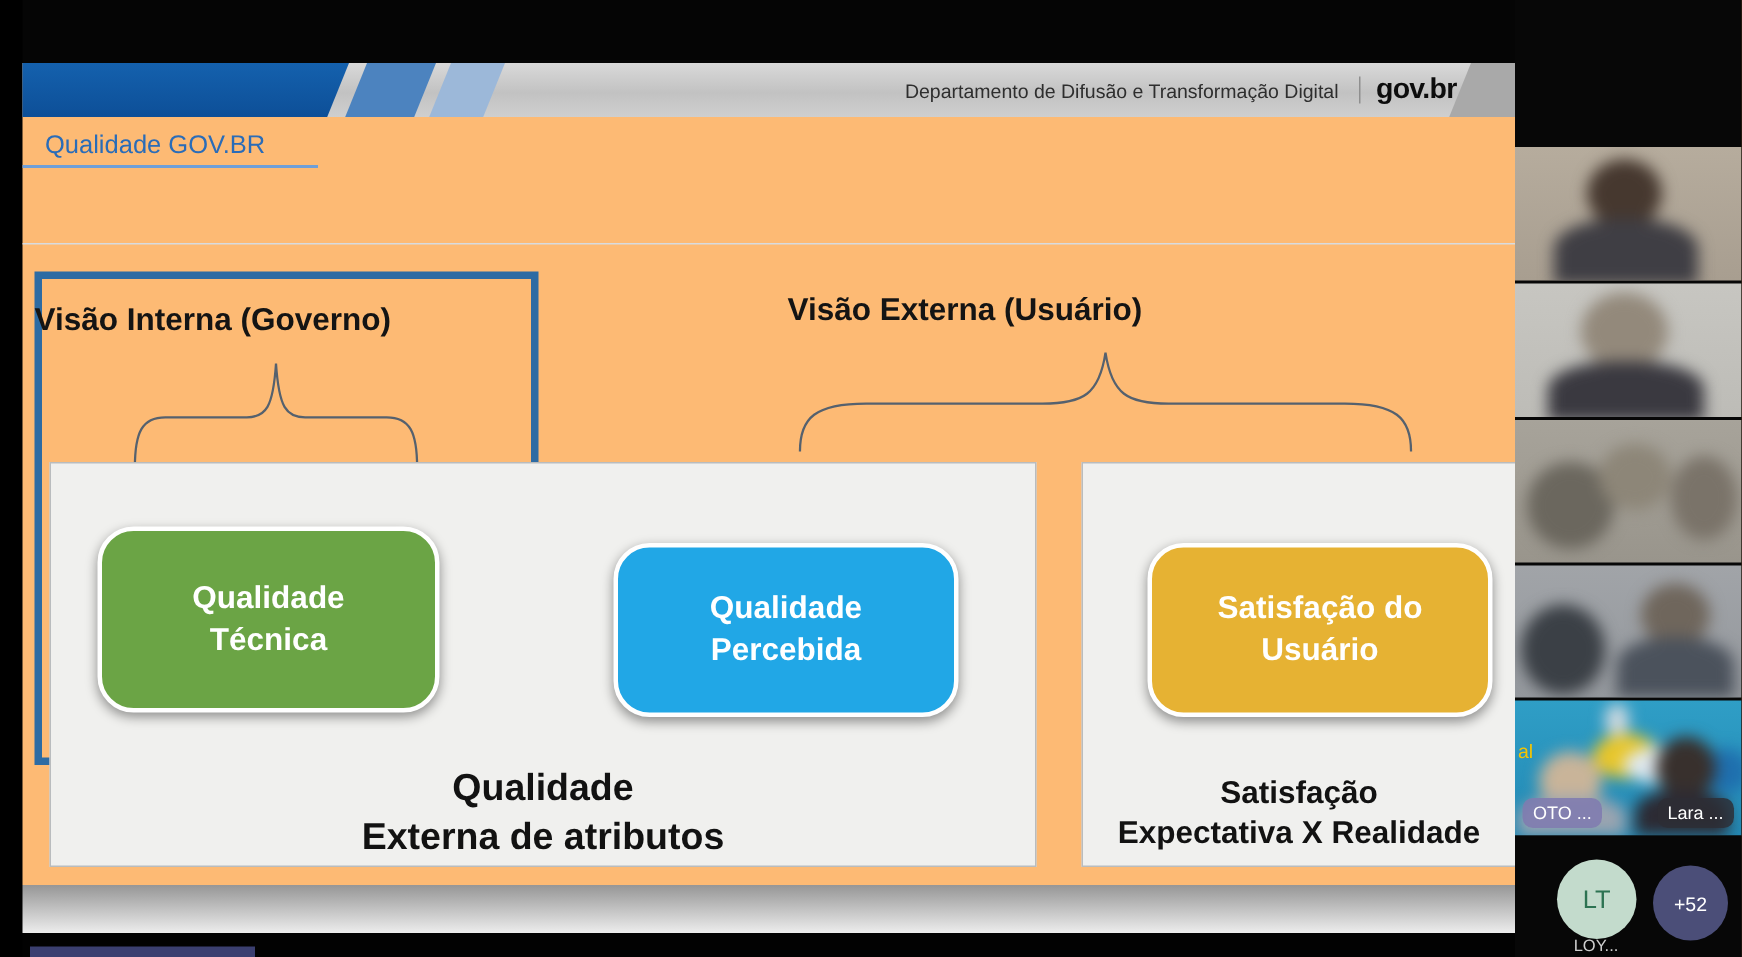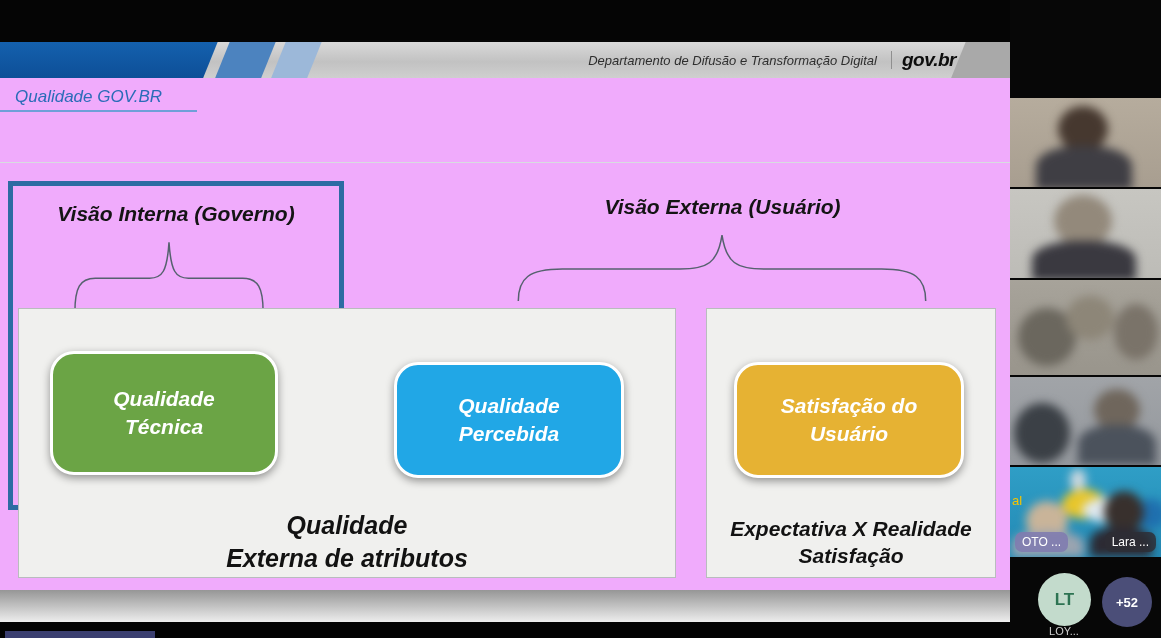--- a/index.html
+++ b/index.html
@@ -1,46 +1,46 @@
 <!DOCTYPE html>
 <html><head>
 <meta charset="utf-8">
 <style>
   * { margin:0; padding:0; box-sizing:border-box; }
   html,body { width:1161px; height:638px; background:#000; overflow:hidden;
               font-family:"Liberation Sans", sans-serif; }
   #screen { position:relative; width:1161px; height:638px; background:#000; }
 
   
-  #main { position:absolute; left:0; top:0; width:1010px; height:638px; background:#000;font-style:italic; }
+  #main { position:absolute; left:15px; top:0; width:1010px; height:638px; background:#000; }
   .top-black { position:absolute; left:0; top:0; width:1010px; height:42px; background:#050505; }
 
   .header-bar { position:absolute; left:0; top:42px; width:1010px; height:36px;
                 background:linear-gradient(#d9d9d9,#c2c2c2 55%,#cfcfcf); overflow:hidden;
                 display:flex; align-items:center; justify-content:flex-end; }
   .stripe { position:absolute; top:-4px; height:46px; transform:skewX(-22deg); }
   .s1 { left:-60px; width:270px; background:linear-gradient(#1563b0,#0c4c94); }
   .s2 { left:222px; width:46px; background:#4c83bf; }
   .s3 { left:278px; width:36px; background:#9cb8d9; }
   .s4 { right:-18px; width:70px; background:#a9a9a9; }
   .header-text { position:relative; font-size:13px; color:#2e2e2e; padding-right:4px; }
   .header-sep { position:relative; width:1px; height:18px; background:#8f8f8f; margin:0 10px; }
   .header-logo { position:relative; font-size:19px; font-weight:bold; color:#0d0d0d;
                  letter-spacing:-0.5px; margin-right:54px; }
 
-  .slide { position:absolute; left:0; top:78px; width:1010px; height:512px; background:#f0abfc; }
+  .slide { position:absolute; left:0; top:78px; width:1010px; height:512px; background:#fdba74; }
   .breadcrumb { position:absolute; left:15px; top:9px; font-size:17px; color:#2a6cb8; }
   .breadcrumb-underline { position:absolute; left:0; top:32px; width:197px; height:2px; background:#6f9fd8; }
   .slide-title { position:absolute; left:13px; top:41px; font-size:29px; font-weight:bold;
                  color:#57585b; letter-spacing:0.5px; }
   .title-rule { position:absolute; left:0; top:84px; width:1010px; height:1px; background:#d8dce0; }
 
   .highlight-box { position:absolute; left:8px; top:103px; width:336px; height:329px;
                    border:5px solid #2d6ba3; background:transparent; }
-  .group-label { position:absolute; font-size:21px; font-weight:bold; color:#141414; text-align:center; }
+  .group-label { position:absolute; font-size:21px; font-weight:bold; color:#141414; text-align:left; }
   .g-int { left:8px; width:336px; top:124px; }
   .g-ext { left:510px; width:425px; top:117px; }
   .brace { position:absolute; }
 
   .panel { position:absolute; background:#f0f0ee; border:1px solid #b9bcbe; }
   .p1 { left:18px; top:230px; width:658px; height:270px; }
   .p2 { left:706px; top:230px; width:290px; height:270px; }
 
   .qbox { position:absolute; border:3px solid #fff; border-radius:24px;
           box-shadow:0 3px 8px rgba(0,0,0,0.40);
@@ -69,21 +69,21 @@
   .nametag { position:absolute; bottom:5px; color:#fff; font-size:12px;
              background:rgba(35,35,38,0.75); border-radius:7px; padding:3px 7px;
              white-space:nowrap; overflow:hidden; text-overflow:ellipsis; }
   .tag-full { left:4px; right:4px; }
   .tag-left { left:5px; max-width:70px; background:rgba(128,123,175,0.88); }
   .tag-right { right:5px; max-width:72px; background:rgba(45,45,52,0.82); }
   .bg-text { position:absolute; left:2px; top:26px; color:#f5c400; font-weight:normal; font-size:13px; }
 
   .overflow-area { position:absolute; left:0; top:557px; width:151px; height:81px; background:#070707; }
   .avatar-circle { position:absolute; border-radius:50%; display:flex; align-items:center;
-                   justify-content:center; font-weight:bold; }
+                   justify-content:center; font-weight:normal; }
   .av-lt { left:28px; top:16px; width:53px; height:53px; background:#c3dbcc; color:#2d7352; font-size:17px; }
   .av-more { left:92px; top:20px; width:50px; height:50px; background:#4b4e78; color:#fff; font-size:13px; }
   .av-label { position:absolute; left:24px; top:68px; width:60px; text-align:center;
               color:#cfcfcf; font-size:11px; }
 </style>
 </head>
 <body>
 
 <div id="screen">
 
@@ -117,30 +117,30 @@
         <path d="M3,68 C3,46 8,37 24,37 L80,37 C93,37 98,31 100,4 C102,31 107,37 120,37 L176,37 C192,37 197,46 197,68" fill="none" stroke="#55616e" stroke-width="1.5" vector-effect="non-scaling-stroke"></path>
       </svg>
 
       <div class="panel p1"></div>
       <div class="panel p2"></div>
 
       <div class="qbox q1" style="background-color: rgb(107, 164, 69);">Qualidade
 Técnica</div>
       <div class="qbox q2" style="background-color: rgb(33, 167, 230);">Qualidade
 Percebida</div>
-      <div class="qbox q3" style="background-color: rgb(230, 178, 51);">Satisfação do
+      <div class="qbox q3" style="background-color: rgb(230, 178, 51); margin-left: 16px;">Satisfação do
 Usuário</div>
 
       <div class="caption c1">
         <div>Qualidade</div>
         <div>Externa de atributos</div>
       </div>
       <div class="caption c2">
+        <div>Satisfação</div>
         <div>Expectativa X Realidade</div>
-        <div>Satisfação</div>
       </div>
     </div>
 
     <div class="slide-footer"></div>
     <div class="bottom-black"></div>
     <div class="bottom-accent"></div>
   </div>
 
   <div id="sidebar">
 

